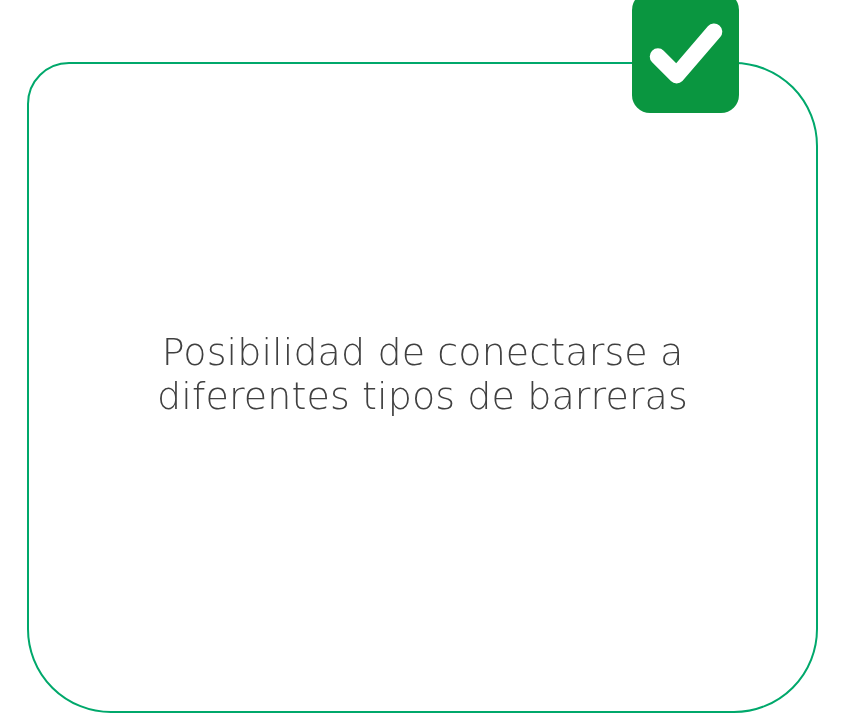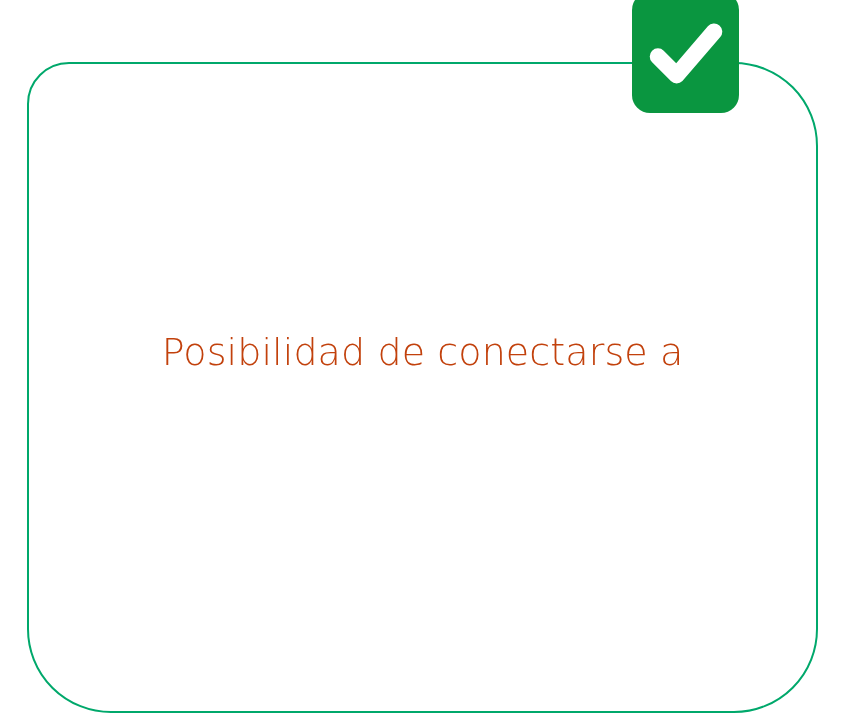--- a/index.html
+++ b/index.html
@@ -57,21 +57,21 @@
     margin-top: 4px;
   }
 
   
   .caption {
     position: absolute;
     left: 27px;
     top: 330px;
     width: 791px;
     text-align: center;
-    color: #c2410c;
+    color: #404040;
     font-size: 38px;
     line-height: 1.16;
     font-weight: 300;
     letter-spacing: 0.1px;
     font-family: "DejaVu Sans", "Liberation Sans", sans-serif;
     font-stretch: semi-condensed;
   }
   .caption .line {
     display: block;
     white-space: nowrap;
@@ -85,15 +85,16 @@
   <div class="card-outline"></div>
 
   <div class="check-badge">
     <svg viewBox="0 0 100 100" aria-hidden="true">
       <path d="M14 52 L38 76 L86 20" fill="none" stroke="#ffffff" stroke-width="21" stroke-linecap="round" stroke-linejoin="round"></path>
     </svg>
   </div>
 
   <div class="caption">
     <span class="line">Posibilidad de conectarse a</span>
+    <span class="line">diferentes tipos de barreras</span>
   </div>
 
 </div>
 
 </body></html>

